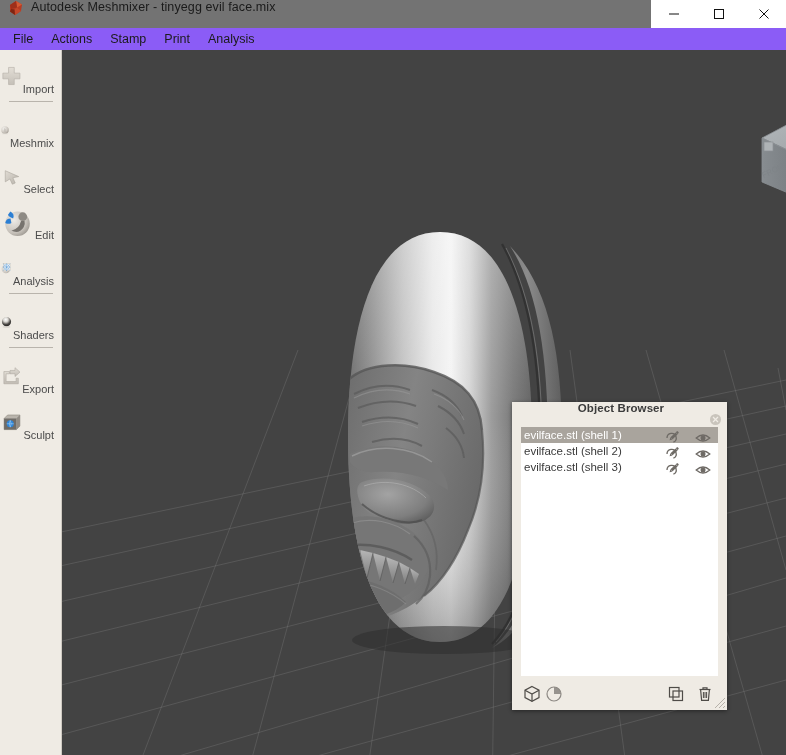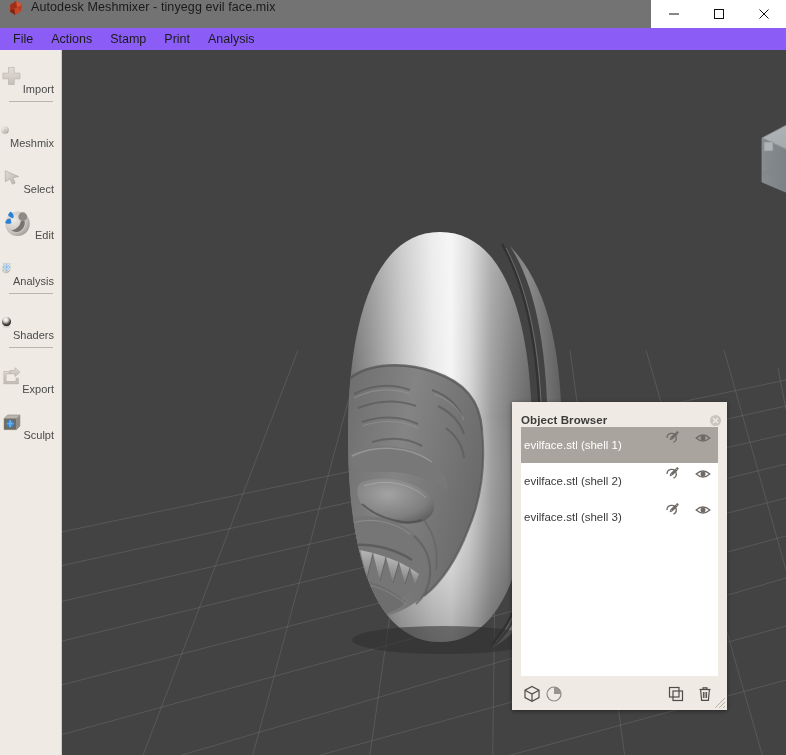--- a/index.html
+++ b/index.html
@@ -60,35 +60,35 @@
   }
   .viewport-svg { position:absolute; left:0; top:0; }
 
   
   .panel {
     position:absolute; left:512px; top:402px; width:215px; height:308px;
     background:#efebe4;
     box-shadow:0 1px 4px rgba(0,0,0,.45);
   }
   .panel-head {
-    height:24px; display:flex; align-items:flex-end; padding:0 6px 0 9px;
+    height:24px; display:flex; align-items:center; padding:0 6px 0 9px;flex-direction:column;
   }
   .panel-title {
     font-size:11.5px; color:#3b3b3b; font-weight:bold; letter-spacing:.1px;
   }
   .panel-close {
     margin-left:auto; width:11px; height:11px; border-radius:50%;
     background:#c9c4bc; display:flex; align-items:center; justify-content:center;
   }
   .panel-list {
     position:absolute; left:9px; top:25px; width:197px; height:249px;
     background:#ffffff; overflow:hidden;
   }
   .row {
-    height:36px; display:flex; align-items:center; padding-left:2px;
+    height:16px; display:flex; align-items:center; padding-left:2px;
     position:relative;
   }
   .row.sel { background:#a9a49d; }
   .row-label {
     font-size:11.5px; color:#3a3a3a; white-space:nowrap; padding-left:1px;
   }
   .row.sel .row-label { color:#ffffff; }
   .row-ico { position:absolute; width:16px; height:16px; }
   .ico-pick { left:143px; top:2px; }
   .ico-eye  { left:174px; top:3px; }

